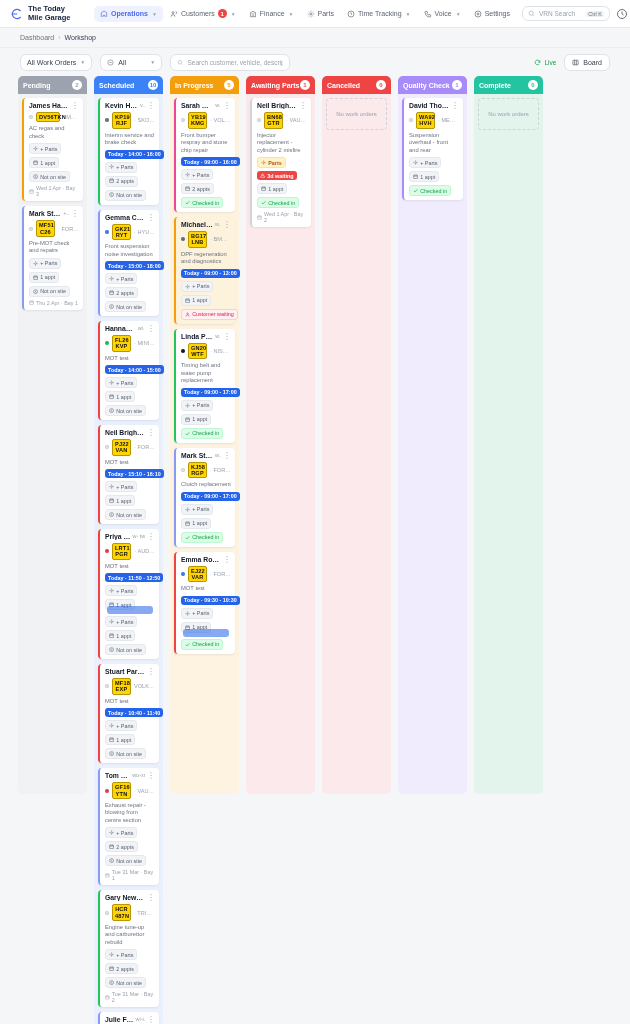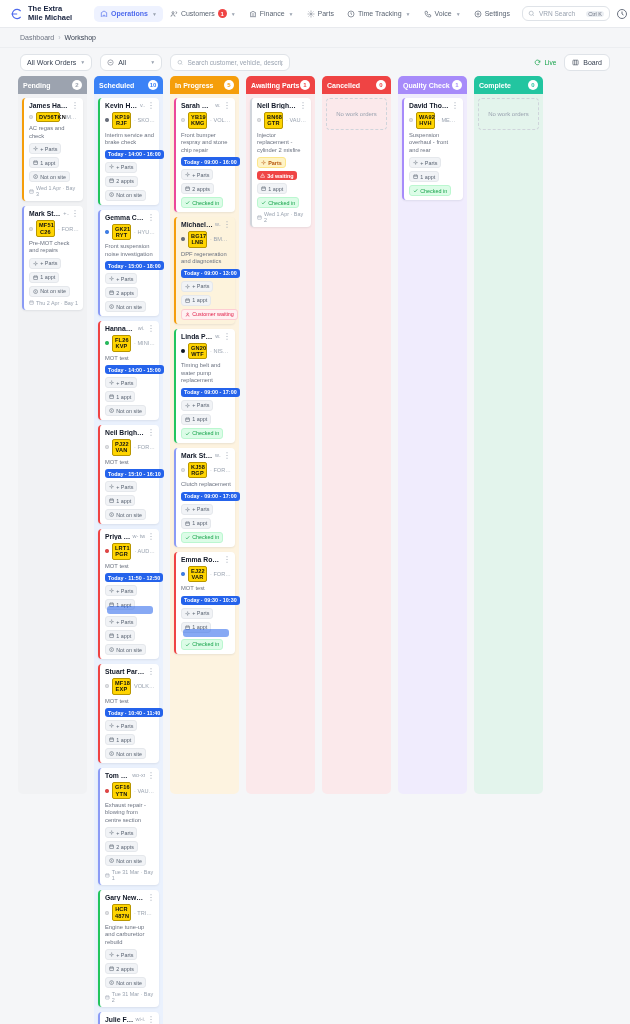--- a/index.html
+++ b/index.html
@@ -159,21 +159,21 @@
   svg { display: block; }
 </style>
 </head>
 <body>
 
 <div class="topbar">
   <div class="brand">
     <svg class="brand-logo" viewBox="0 0 24 24" fill="none" stroke="currentColor" stroke-width="2">
       <path d="M20 7a8 8 0 1 0 0 10M4 12h10"></path>
     </svg>
-    <div class="brand-name">The Extra Mile Michael</div>
+    <div class="brand-name">The Today Mile Garage</div>
   </div>
 
   <div class="nav">
     <div class="nav-item active">
       <svg class="nav-ico" viewBox="0 0 24 24" fill="none" stroke="currentColor" stroke-width="2">
           <path d="M4 21V8l8-5 8 5v13M9 21v-5h6v5"></path>
         </svg>
       <span>Operations</span>
       <span class="caret">▼</span>
     </div>

